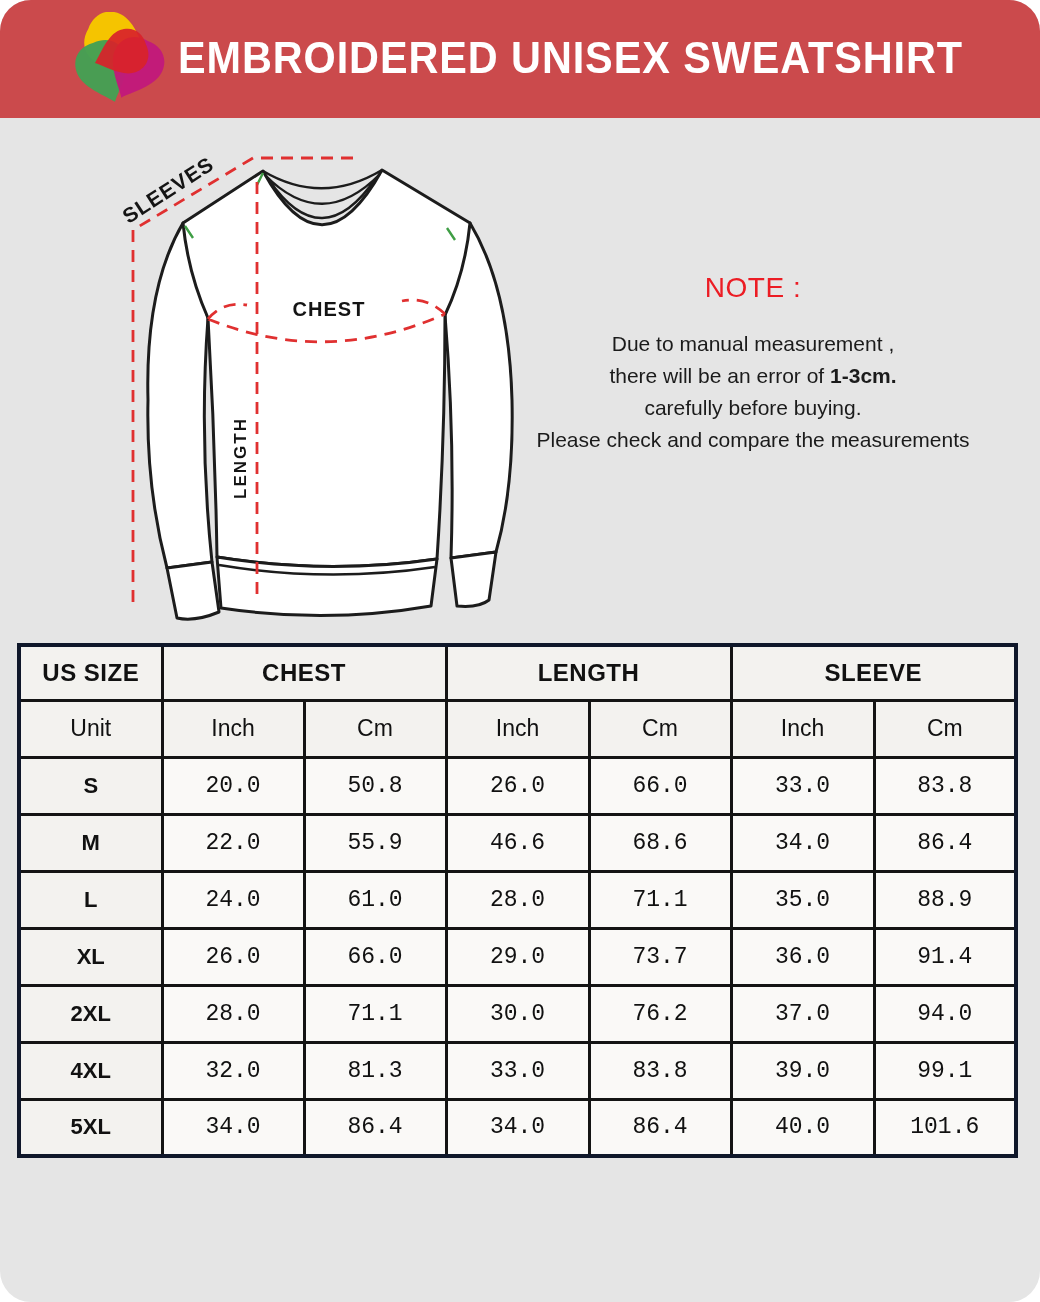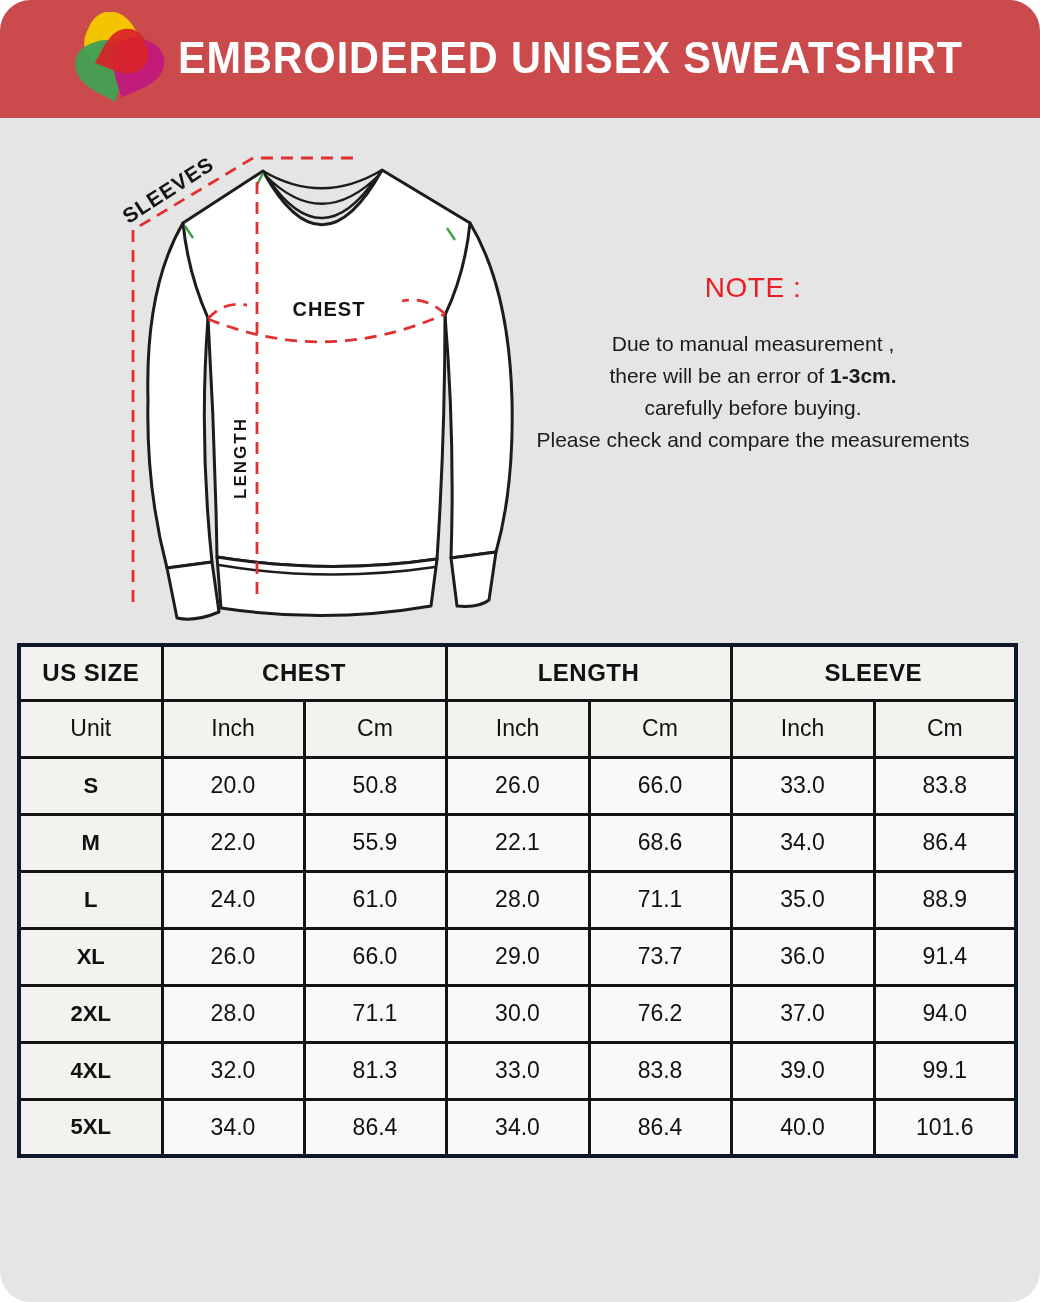--- a/index.html
+++ b/index.html
@@ -36,21 +36,21 @@
   
   .size-table-wrap { position:absolute; left:17px; top:643px; }
   table.size-table { border-collapse:collapse; table-layout:fixed; width:997px; border:4px solid #0f172a; }
   .size-table th, .size-table td {
     border:3px solid #141414; text-align:center; vertical-align:middle;
     height:57px; color:#111111; background:#faf9f7;
   }
   .size-table tr.group-row th { height:55px; font-size:24px; font-weight:700; background:#f3f2ef; letter-spacing:0.5px; }
   .size-table tr.unit-row th { font-size:23px; font-weight:400; background:#f3f2ef; }
   .size-table td.size-cell { font-weight:700; font-size:22px; background:#f3f2ef; }
-  .size-table td.value-cell { font-family:Liberation Sans, sans-serif; font-size:23px; font-weight:400; }
+  .size-table td.value-cell { font-family:Liberation Mono, monospace; font-size:23px; font-weight:400; }
 </style>
 </head>
 <body>
 
 <div class="page">
 
   <div class="banner">
     <svg class="logo" viewBox="0 0 100 100" aria-hidden="true">
       <g>
         <path d="M0,46 C-9,34 -36,12 -36,-10 C-36,-32 -19,-43 0,-41 C19,-43 36,-32 36,-10 C36,12 9,34 0,46 Z" fill="#f5c400" transform="translate(46,31) rotate(-65) scale(0.78)"></path>
@@ -129,21 +129,21 @@
           <td class="value-cell">50.8</td>
           <td class="value-cell">26.0</td>
           <td class="value-cell">66.0</td>
           <td class="value-cell">33.0</td>
           <td class="value-cell">83.8</td>
         </tr>
         <tr>
           <td class="size-cell">M</td>
           <td class="value-cell">22.0</td>
           <td class="value-cell">55.9</td>
-          <td class="value-cell">22.1</td>
+          <td class="value-cell">46.6</td>
           <td class="value-cell">68.6</td>
           <td class="value-cell">34.0</td>
           <td class="value-cell">86.4</td>
         </tr>
         <tr>
           <td class="size-cell">L</td>
           <td class="value-cell">24.0</td>
           <td class="value-cell">61.0</td>
           <td class="value-cell">28.0</td>
           <td class="value-cell">71.1</td>

